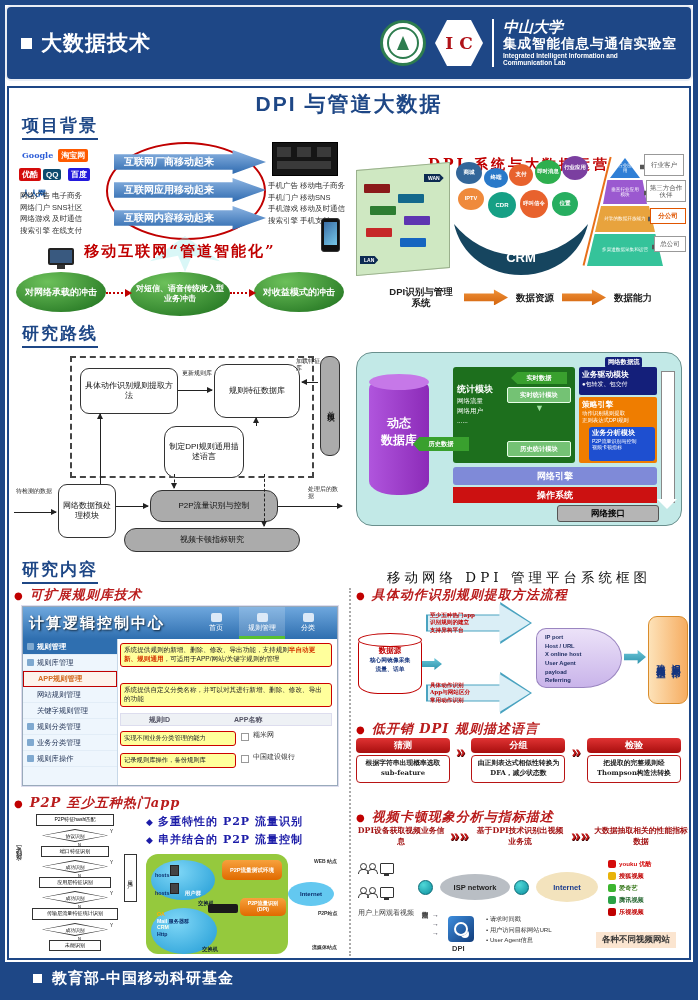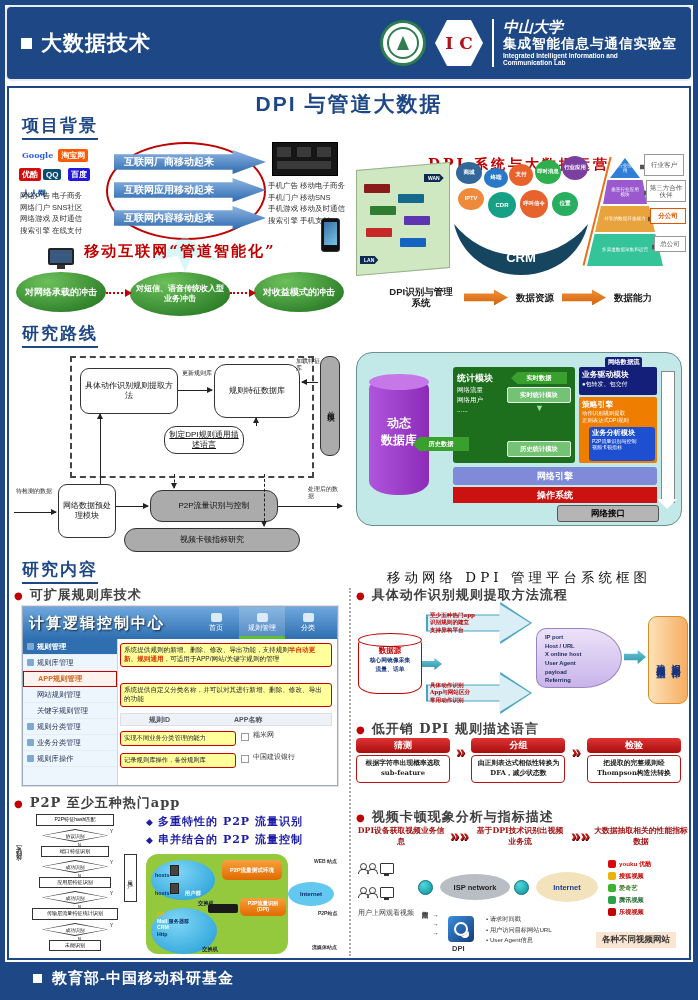--- a/index.html
+++ b/index.html
@@ -54,21 +54,21 @@
   .vdash::after{content:"";position:absolute;bottom:-1px;left:-4px;border-top:6px solid #222;border-left:3px solid transparent;border-right:3px solid transparent;}
   .vln{position:absolute;width:0;border-left:1.6px solid #222;}
   .vln::after{content:"";position:absolute;top:-1px;left:-4px;border-bottom:6px solid #222;border-left:3px solid transparent;border-right:3px solid transparent;}
   .platform{background:#c2e9e7;border:1px solid #6a8f8d;border-radius:16px;}
   .vcyl{background:linear-gradient(90deg,#b055dd,#8c2bb8);border-radius:10px 10px 28px 28px/8px 8px 14px 14px;position:relative;color:#fff;font-weight:bold;font-size:12px;text-align:center;}
   .vcyl::before{content:"";position:absolute;top:-7px;left:0;width:100%;height:16px;border-radius:50%;background:#c678e8;}
   .garr{background:#39a02e;color:#fff;font-size:6.3px;font-weight:bold;display:flex;align-items:center;justify-content:center;clip-path:polygon(18% 0,100% 0,100% 100%,18% 100%,18% 130%,0 50%,18% -30%);}
   .gsub{position:absolute;background:#74c274;border:1px solid #e8ffe8;color:#fff;font-size:6.3px;font-weight:bold;display:flex;align-items:center;justify-content:center;border-radius:2px;}
   .caption{font-family:"DejaVu Serif",serif;font-size:13.5px;color:#111;letter-spacing:4px;text-align:center;width:100%;}
   
-  .btitle{display:flex;align-items:center;gap:6px;font-family:"DejaVu Serif",serif;font-weight:bold;font-size:13px;color:#404040;letter-spacing:1px;}
+  .btitle{display:flex;align-items:center;gap:6px;font-family:"DejaVu Serif",serif;font-weight:bold;font-size:13px;color:#b91c1c;letter-spacing:1px;font-style:italic;}
   .btitle::before{content:"●";color:#c00000;font-size:10px;}
   .vdots{position:absolute;width:0;border-left:2px dotted #aaa;}
   .ss{border:1px solid #9ab;box-shadow:0 0 0 1px #dde;}
   .ssh{height:32px;background:linear-gradient(180deg,#6ea7dd,#2f6fb0);display:flex;align-items:center;justify-content:space-between;padding:0 6px;box-sizing:border-box;}
   .ssh-title{color:#fff;font-weight:bold;font-size:15px;letter-spacing:2px;text-shadow:1px 1px 2px #123;}
   .sstabs{display:flex;height:100%;}
   .sstab{width:46px;display:flex;flex-direction:column;align-items:center;justify-content:center;gap:1px;color:#fff;font-size:7px;position:relative;}
   .sstab .ticon{width:11px;height:9px;background:#dce9f7;border-radius:2px;}
   .sstab.act{background:rgba(255,255,255,.18);}
   .sstab.act::after{content:"";position:absolute;bottom:0;left:0;width:100%;height:3px;background:#59c12f;}
@@ -262,21 +262,21 @@
   </div>
 
   <div class="sech" style="left:22px;top:322px;">研究路线</div>
 
   <div class="z" style="left:14px;top:348px;width:332px;height:206px;">
     <div class="z" style="left:56px;top:8px;width:240px;height:118px;border:2px dashed #444;"></div>
     <div class="rbox" style="left:66px;top:20px;width:98px;height:46px;">具体动作识别规则提取方法</div>
     <div class="hln" style="left:164px;top:42px;width:34px;"></div>
     <div class="rlbl" style="left:168px;top:22px;width:30px;">更新规则库</div>
     <div class="rbox" style="left:200px;top:16px;width:86px;height:54px;border-radius:12px;">规则特征数据库</div>
-    <div class="rbox" style="left:150px;top:78px;width:80px;height:28px;border-radius:12px;text-decoration:underline;">制定DPI规则通用描述语言</div>
+    <div class="rbox" style="left:150px;top:78px;width:80px;height:52px;border-radius:12px;">制定DPI规则通用描述语言</div>
     <div class="vln" style="left:242px;top:70px;height:8px;"></div>
     <div class="rbox rgray" style="left:306px;top:8px;width:20px;height:100px;border-radius:9px;">
         <span class="vtext" style="font-size:8px;letter-spacing:1px;">前台模块</span>
       </div>
     <div class="rlbl" style="left:282px;top:10px;width:24px;">加载特征库</div>
     <div class="hln" style="left:288px;top:34px;width:16px;transform:scaleX(-1);"></div>
     <div class="rlbl" style="left:2px;top:140px;width:36px;">待检测的数据</div>
     <div class="hln" style="left:0px;top:164px;width:42px;"></div>
     <div class="rbox" style="left:44px;top:136px;width:58px;height:54px;">网络数据预处理模块</div>
     <div class="hln" style="left:102px;top:158px;width:32px;"></div>
@@ -288,21 +288,21 @@
     <div class="vdash" style="left:250px;top:126px;height:52px;"></div>
     <div class="vln" style="left:86px;top:66px;height:70px;"></div>
   </div>
 
   <div class="z" style="left:352px;top:348px;width:334px;height:206px;">
     <div class="platform z" style="left:4px;top:4px;width:324px;height:172px;">
       <div class="vcyl" style="position:absolute;left:12px;top:28px;width:60px;height:114px;">
         <div style="margin-top:34px;">动态</div>
         <div>数据库</div>
       </div>
-      <div class="z" style="left:96px;top:14px;width:122px;height:96px;background:#1d6f1d;border-radius:3px;padding:5px 4px;box-sizing:border-box;">
+      <div class="z" style="left:96px;top:14px;width:122px;height:96px;background:#1d6f1d;border-radius:3px;padding:16px 4px;box-sizing:border-box;">
         <div style="color:#fff;font-weight:bold;font-size:9px;">统计模块</div>
         <div style="color:#fff;font-size:6.5px;line-height:1.5;">网络流量</div>
         <div style="color:#fff;font-size:6.5px;line-height:1.5;">网络用户</div>
         <div style="color:#fff;font-size:6.5px;line-height:1.5;">......</div>
         <div class="garr" style="position:absolute;left:58px;top:5px;width:56px;height:12px;">实时数据</div>
         <div class="gsub" style="left:54px;top:20px;width:62px;height:14px;">实时统计模块</div>
         <div style="position:absolute;left:82px;top:36px;color:#9fe09f;font-size:9px;">▼</div>
         <div class="gsub" style="left:54px;top:74px;width:62px;height:14px;">历史统计模块</div>
       </div>
       <div class="garr" style="position:absolute;left:56px;top:84px;width:56px;height:14px;z-index:3;">历史数据</div>

